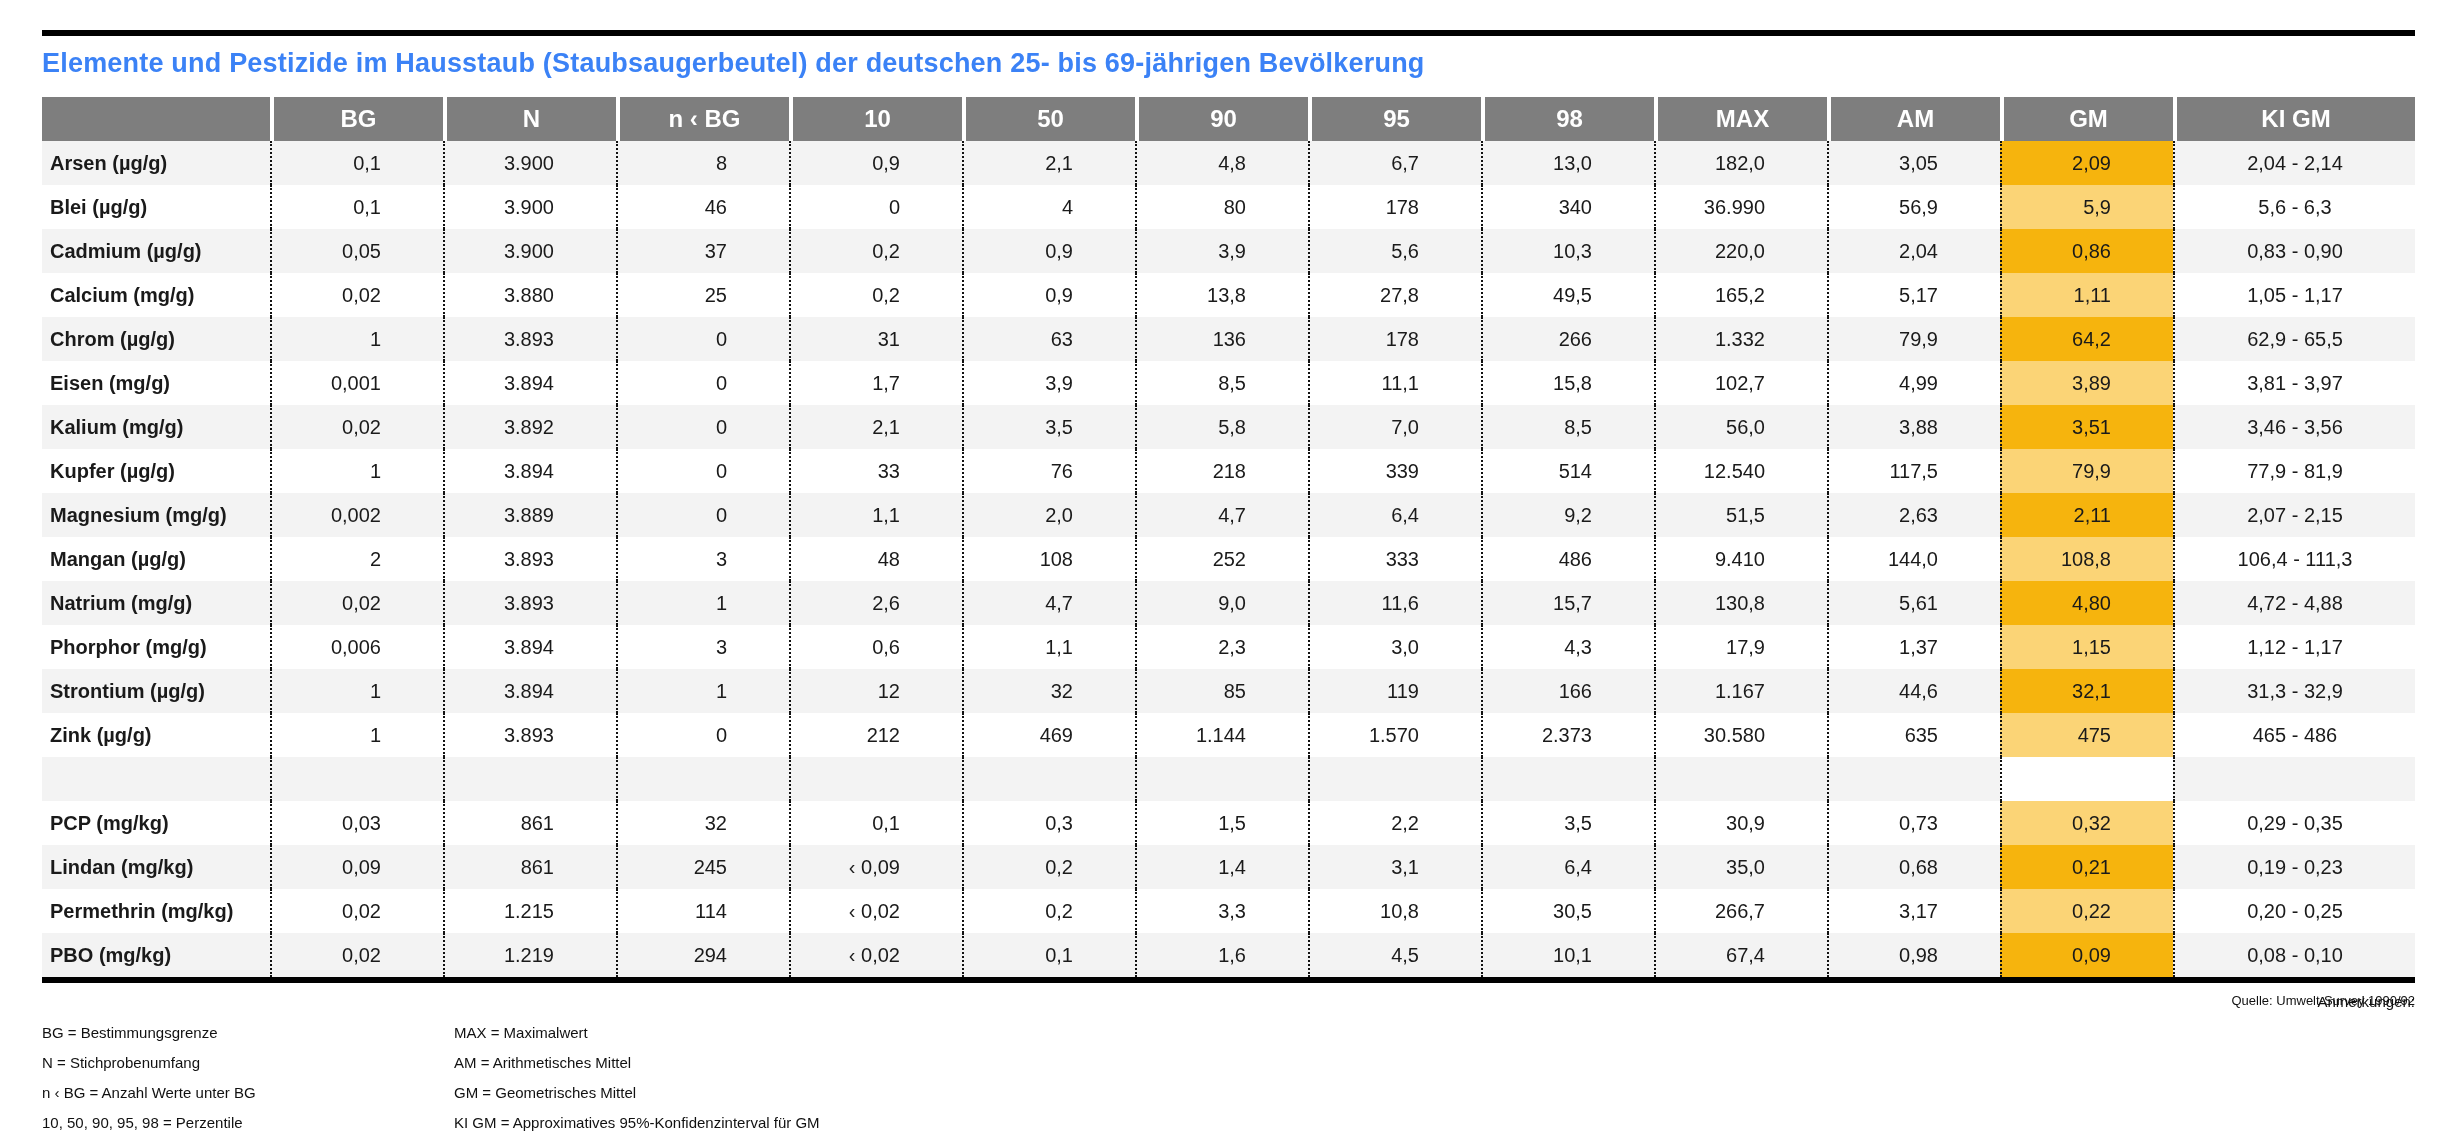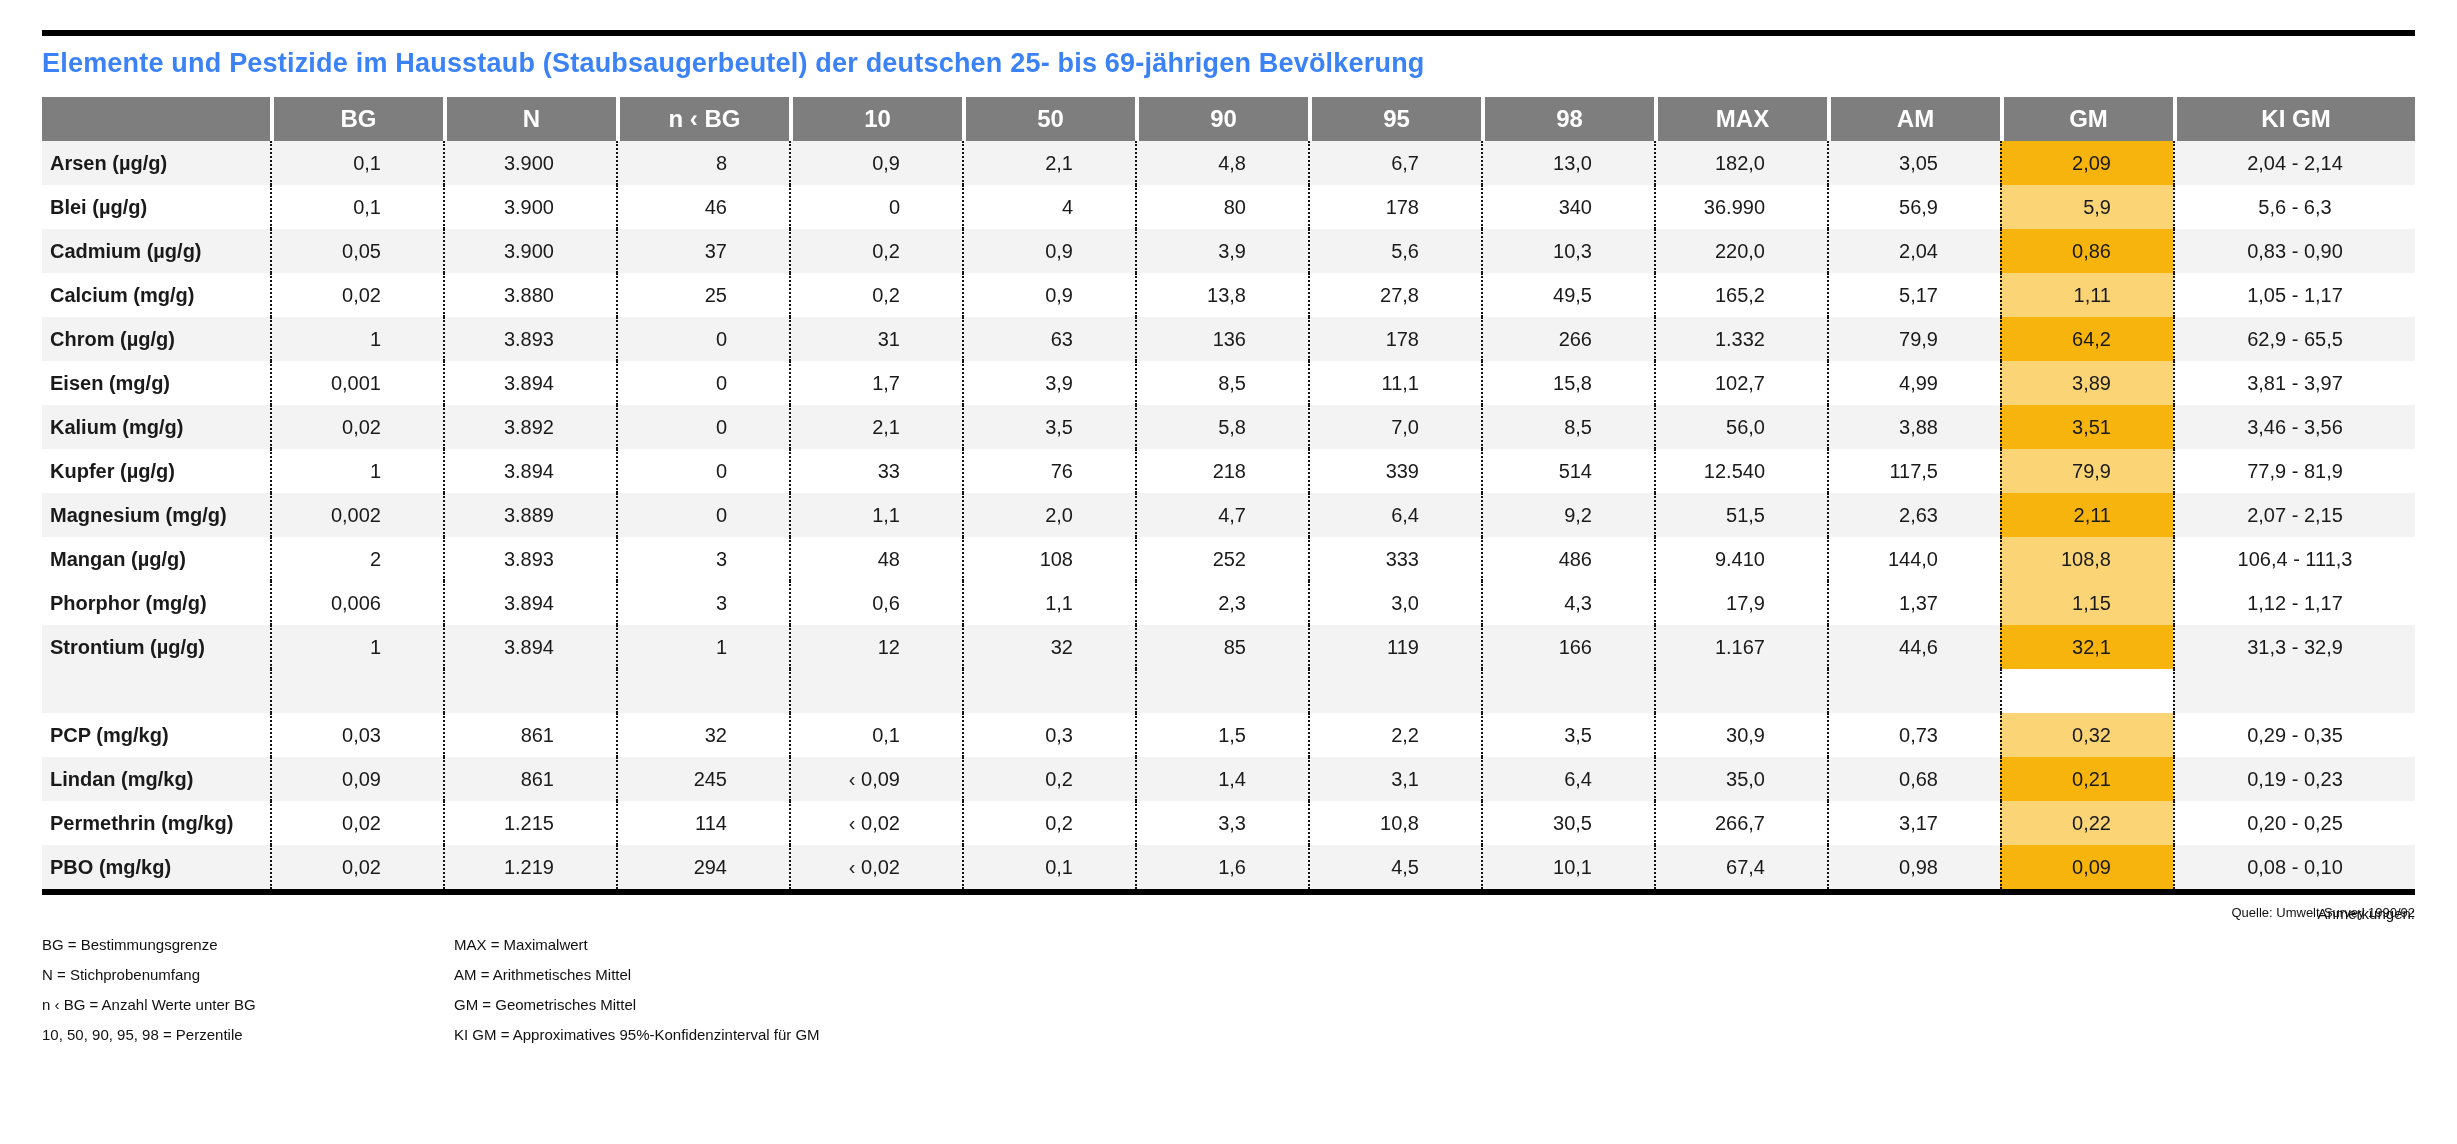--- a/index.html
+++ b/index.html
@@ -228,20 +228,35 @@
           <td>48</td>
           <td>108</td>
           <td>252</td>
           <td>333</td>
           <td>486</td>
           <td>9.410</td>
           <td>144,0</td>
           <td class="gm-light">108,8</td>
           <td class="ki">106,4 - 111,3</td>
         </tr>
+        <tr class="stripe">
+          <td class="lbl">Natrium (mg/g)</td>
+          <td>0,02</td>
+          <td>3.893</td>
+          <td>1</td>
+          <td>2,6</td>
+          <td>4,7</td>
+          <td>9,0</td>
+          <td>11,6</td>
+          <td>15,7</td>
+          <td>130,8</td>
+          <td>5,61</td>
+          <td class="gm-dark">4,80</td>
+          <td class="ki">4,72 - 4,88</td>
+        </tr>
         <tr>
           <td class="lbl">Phorphor (mg/g)</td>
           <td>0,006</td>
           <td>3.894</td>
           <td>3</td>
           <td>0,6</td>
           <td>1,1</td>
           <td>2,3</td>
           <td>3,0</td>
           <td>4,3</td>
@@ -257,20 +272,35 @@
           <td>1</td>
           <td>12</td>
           <td>32</td>
           <td>85</td>
           <td>119</td>
           <td>166</td>
           <td>1.167</td>
           <td>44,6</td>
           <td class="gm-dark">32,1</td>
           <td class="ki">31,3 - 32,9</td>
+        </tr>
+        <tr>
+          <td class="lbl">Zink (µg/g)</td>
+          <td>1</td>
+          <td>3.893</td>
+          <td>0</td>
+          <td>212</td>
+          <td>469</td>
+          <td>1.144</td>
+          <td>1.570</td>
+          <td>2.373</td>
+          <td>30.580</td>
+          <td>635</td>
+          <td class="gm-light">475</td>
+          <td class="ki">465 - 486</td>
         </tr>
         <tr class="stripe">
           <td class="lbl"></td>
           <td></td>
           <td></td>
           <td></td>
           <td></td>
           <td></td>
           <td></td>
           <td></td>

